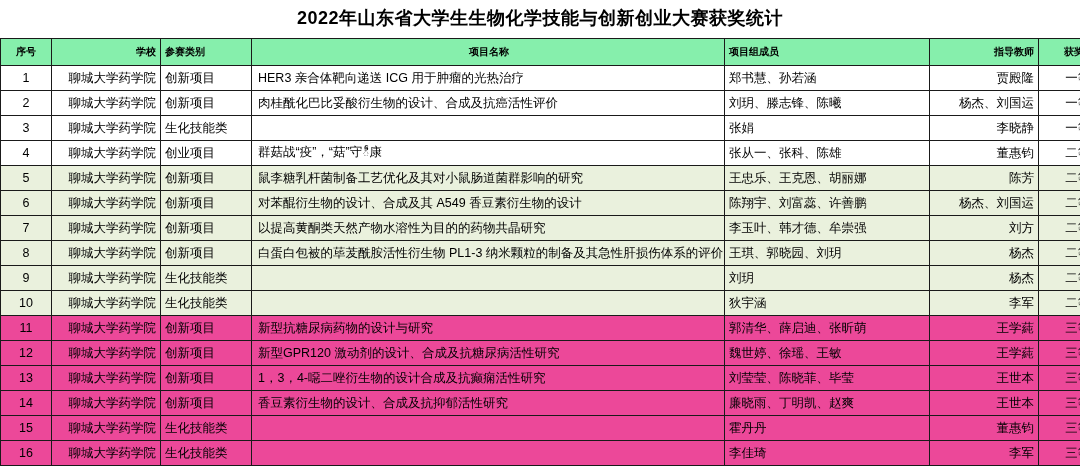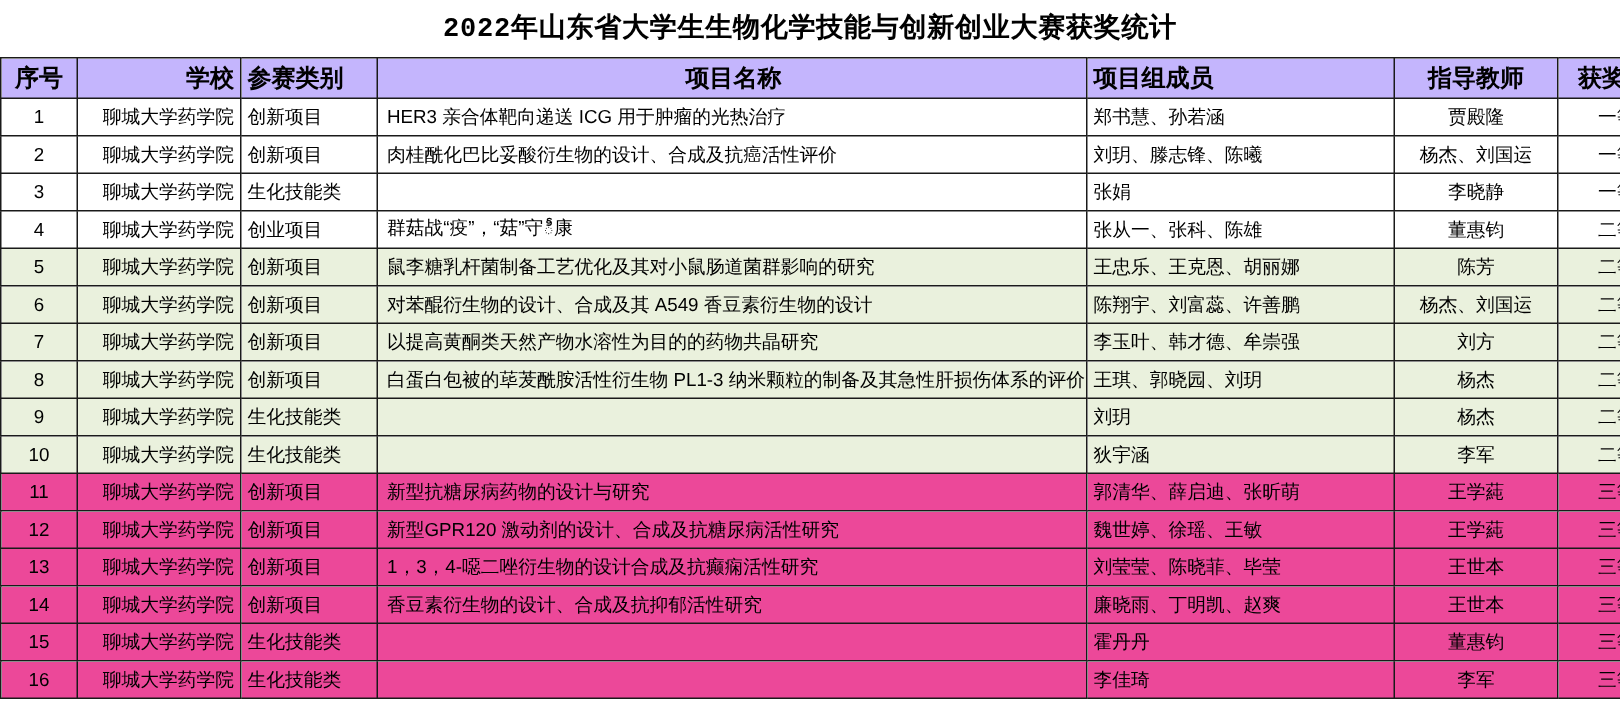--- a/index.html
+++ b/index.html
@@ -13,48 +13,48 @@
     font-family: "Liberation Sans", sans-serif;
     color: #000000;
     overflow: hidden;
   }
   #page-title {
     text-align: center;
     font-size: 18px;
     font-weight: bold;
     letter-spacing: 0.5px;
     padding: 6px 0 8px 0;
-    font-family: Liberation Mono, monospace;
+    font-family: Liberation Sans, sans-serif;
   }
   table {
     border-collapse: collapse;
     width: 1064px;
     margin: 0 auto;
     table-layout: fixed;
   }
   th, td {
     border: 1px solid #1a1a1a;
     font-size: 12.5px;
     height: 24px;
     padding: 0 4px;
     overflow: hidden;
     white-space: nowrap;
   }
   thead th {
-    background: #c4b5fd;
+    background: #86efac;
     font-weight: bold;
-    font-size: 16px;
+    font-size: 10px;
     height: 26px;
   }
   th.c0, td.c0 { width: 42px;  text-align: center; }
   th.c1, td.c1 { width: 100px; text-align: right; }
   th.c2, td.c2 { width: 82px;  text-align: left; }
   th.c3, td.c3 { width: 462px; text-align: left; padding-left: 6px; }
   th.c4, td.c4 { width: 196px; text-align: left; font-family: Liberation Mono, monospace; }
-  th.c5, td.c5 { width: 100px; text-align: center; }
+  th.c5, td.c5 { width: 100px; text-align: right; }
   th.c6, td.c6 { width: 82px;  text-align: center; }
   thead th.c3 { text-align: center; font-family: Liberation Serif, serif; }
   tbody tr.g-blue  td { background: #ffffff; }
   tbody tr.g-green td { background: #eaf1dd; }
   tbody tr.g-peach td { background: #ec4899; }
 </style>
 </head>
 <body>
 
 <div id="page-title">2022年山东省大学生生物化学技能与创新创业大赛获奖统计</div>

